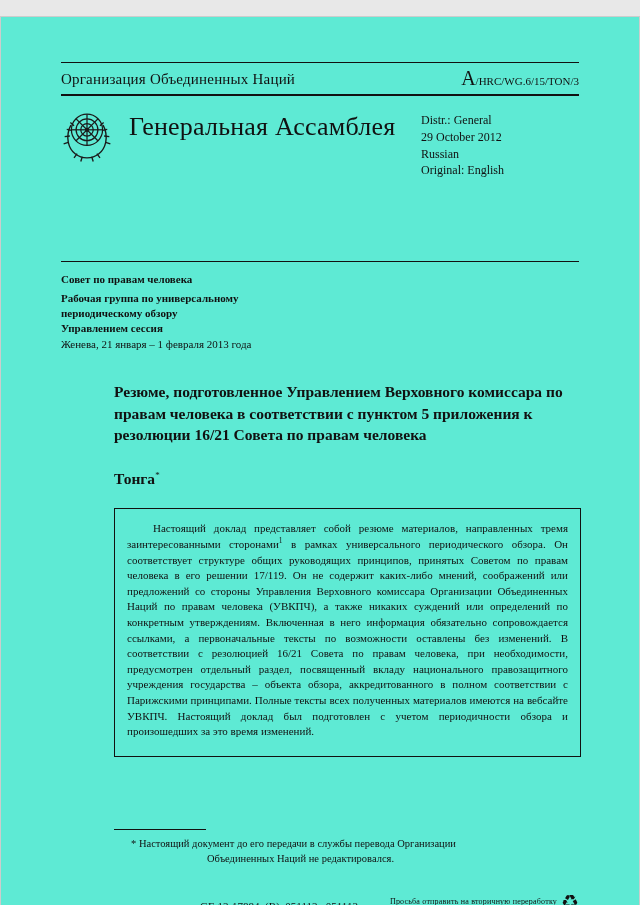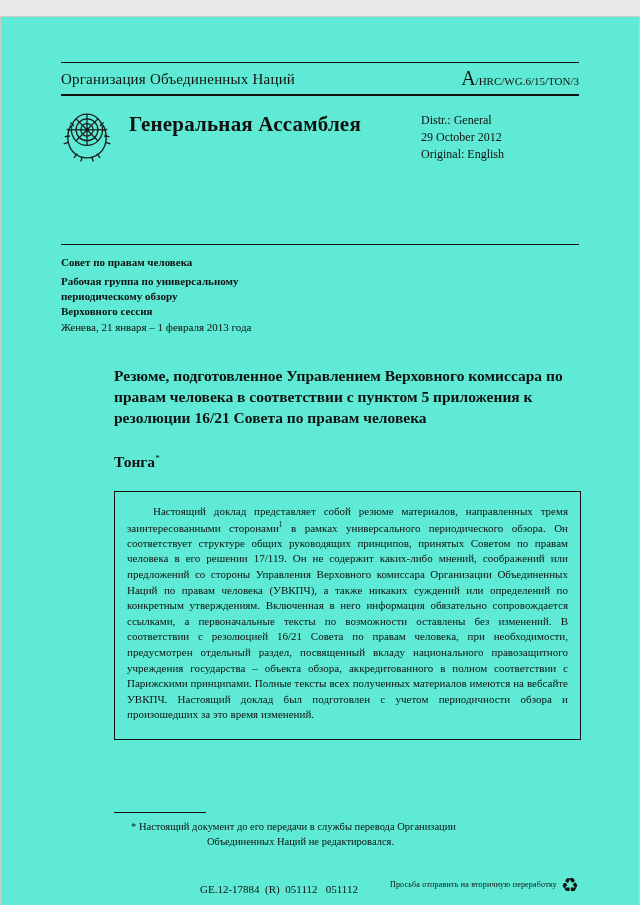--- a/index.html
+++ b/index.html
@@ -16,21 +16,21 @@
   }
   .content{padding:0 60px;}
   .rule-top{margin-top:45px;border-top:1px solid #111;}
   .masthead{display:flex;justify-content:space-between;align-items:flex-end;padding:5px 0 6px 0;}
   .org-name{font-size:15px;letter-spacing:0.2px;}
   .doc-symbol{font-size:11px;white-space:nowrap;}
   .doc-symbol .big{font-size:20px;line-height:1;}
   .rule-thick{border-top:2.5px solid #111;}
   .title-row{display:flex;margin-top:10px;}
   .emblem{flex:0 0 auto;width:52px;height:54px;margin-top:2px;}
-  .assembly-title{font-size:21px;font-weight:bold;margin-left:16px;margin-top:6px;letter-spacing:0.2px;}
+  .assembly-title{font-size:26px;font-weight:normal;margin-left:16px;margin-top:6px;letter-spacing:0.2px;}
   .distr-block{margin-left:auto;width:158px;font-size:12px;line-height:1.4;margin-top:6px;}
   .distr-block div{white-space:nowrap;}
   .rule-mid{margin-top:82px;border-top:1px solid #111;}
   .session-block{margin-top:10px;font-size:11px;line-height:1.35;}
   .council-heading{font-size:11px;font-weight:bold;margin-bottom:4px;}
   .wg-line{font-weight:bold;display:block;font-family:Liberation Serif, serif;}
   .session-number{font-weight:bold;display:block;}
   .venue{display:block;margin-top:1px;}
   .main{margin-left:53px;margin-top:30px;width:467px;}
   .report-title{font-size:15.5px;font-weight:bold;line-height:1.38;margin:0;}
@@ -90,31 +90,32 @@
           <path d="M50 96 C33 96 18 85 14 66 C12 55 14 42 19 33"></path>
           <path d="M50 96 C67 96 82 85 86 66 C88 55 86 42 81 33"></path>
           <path d="M14 66 l-9 3 M17 54 l-10 1 M20 43 l-9 -2 M25 34 l-7 -6 M31 88 l-6 8 M41 94 l-3 9"></path>
           <path d="M86 66 l9 3 M83 54 l10 1 M80 43 l9 -2 M75 34 l7 -6 M69 88 l6 8 M59 94 l3 9"></path>
         </g>
       </svg>
       <div class="assembly-title">Генеральная Ассамблея</div>
       <div class="distr-block">
         <div>Distr.: General</div>
         <div>29 October 2012</div>
+        <div>Russian</div>
         <div>Original: English</div>
       </div>
     </div>
 
     <div class="rule-mid"></div>
 
     <div class="session-block">
       <div class="council-heading">Совет по правам человека</div>
       <span class="wg-line">Рабочая группа по универсальному</span>
       <span class="wg-line">периодическому обзору</span>
-      <span class="session-number">Верховного сессия</span>
+      <span class="session-number">Управлением сессия</span>
       <span class="venue">Женева, 21 января – 1 февраля 2013 года</span>
     </div>
 
     <div class="main">
       <p class="report-title">Резюме, подготовленное Управлением Верховного комиссара по правам человека в соответствии с пунктом 5 приложения к резолюции 16/21 Совета по правам человека</p>
       <div class="country-heading"><span>Тонга</span><sup>*</sup></div>
 
       <div class="summary-box">
         <p class="summary-text"><span>Настоящий доклад представляет собой резюме материалов, направленных тремя заинтересованными сторонами</span><sup>1</sup><span> в рамках универсального периодического обзора. Он соответствует структуре общих руководящих принципов, принятых Советом по правам человека в его решении 17/119. Он не содержит каких-либо мнений, соображений или предложений со стороны Управления Верховного комиссара Организации Объединенных Наций по правам человека (УВКПЧ), а также никаких суждений или определений по конкретным утверждениям. Включенная в него информация обязательно сопровождается ссылками, а первоначальные тексты по возможности оставлены без изменений. В соответствии с резолюцией 16/21 Совета по правам человека, при необходимости, предусмотрен отдельный раздел, посвященный вкладу национального правозащитного учреждения государства – объекта обзора, аккредитованного в полном соответствии с Парижскими принципами. Полные тексты всех полученных материалов имеются на вебсайте УВКПЧ. Настоящий доклад был подготовлен с учетом периодичности обзора и произошедших за это время изменений.</span></p>
       </div>

